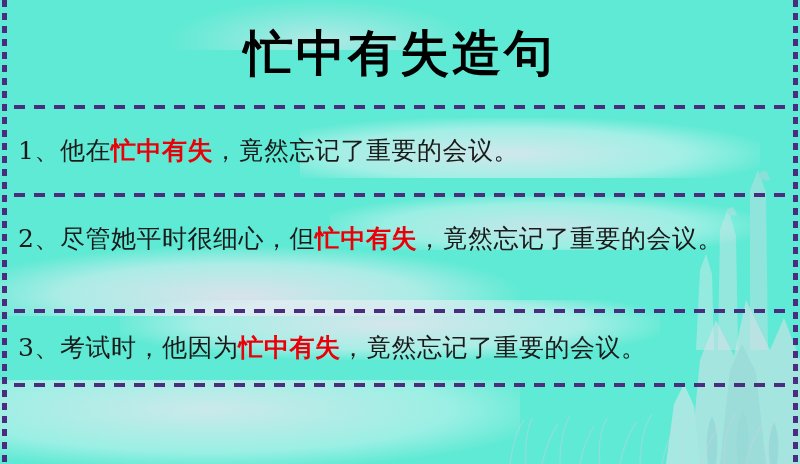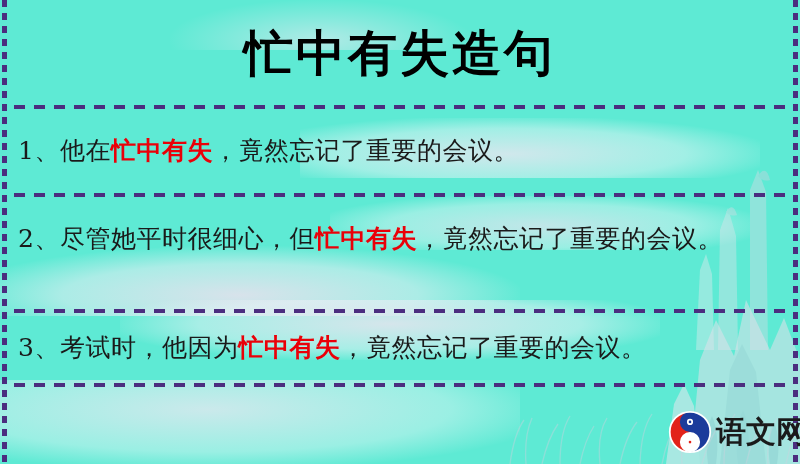--- a/index.html
+++ b/index.html
@@ -274,27 +274,14 @@
     <div class="sentence" id="sentence-2">
       <span>2、</span><span>尽管她平时很细心，但</span><span class="kw">忙中有失</span><span>，竟然忘记了重要的会议。</span>
     </div>
 
     <div class="sentence" id="sentence-3">
       <span>3、</span><span>考试时，他因为</span><span class="kw">忙中有失</span><span>，竟然忘记了重要的会议。</span>
     </div>
 
   </div>
 
-  <div class="logo">
-    <svg class="logo-mark" viewBox="0 0 100 100">
-      <circle cx="50" cy="50" r="46" fill="#ffffff"></circle>
-      <path d="M50,4 A46,46 0 0 0 50,96 A23,23 0 0 1 50,50 A23,23 0 0 0 50,4 Z" fill="#e2231a"></path>
-      <path d="M50,4 A46,46 0 0 1 50,96 A23,23 0 0 0 50,50 A23,23 0 0 1 50,4 Z" fill="#1b3b9b"></path>
-      <circle cx="50" cy="27" r="7" fill="#ffffff"></circle>
-      <circle cx="50" cy="73" r="7" fill="#ffffff"></circle>
-      <circle cx="50" cy="27" r="3" fill="#1b3b9b"></circle>
-      <circle cx="50" cy="73" r="3" fill="#e2231a"></circle>
-      <circle cx="50" cy="50" r="46" fill="none" stroke="#ffffff" stroke-width="4"></circle>
-    </svg>
-    <span class="logo-text">语文网</span>
-  </div>
 
 </div>
 
 </body></html>

